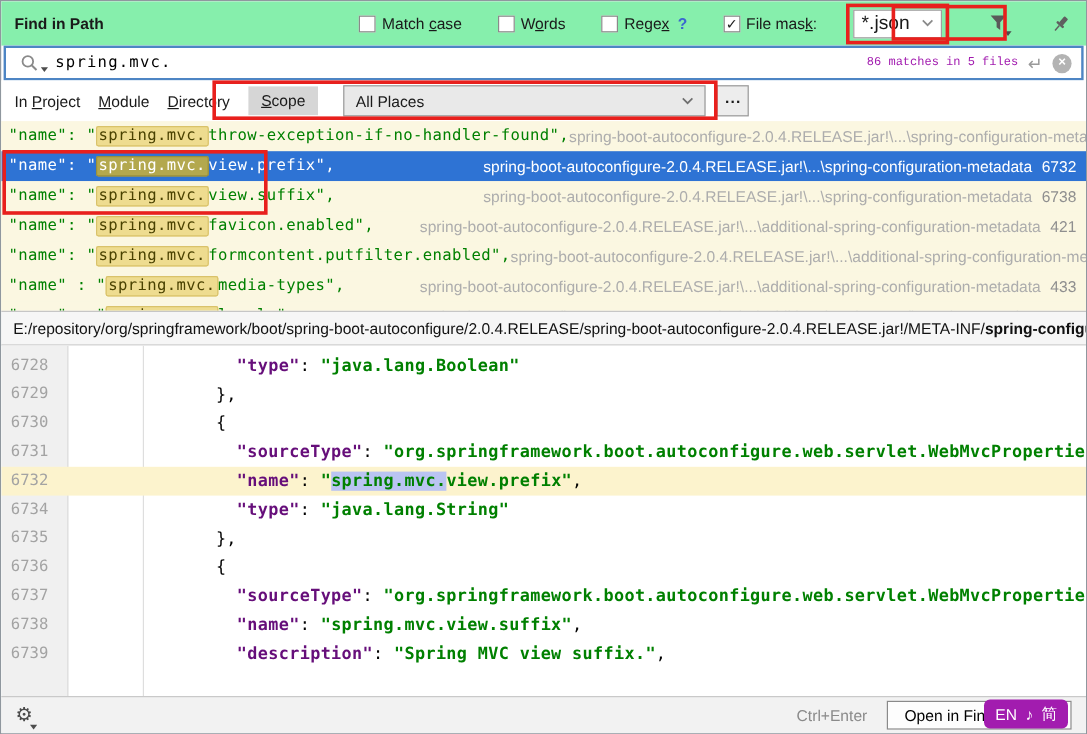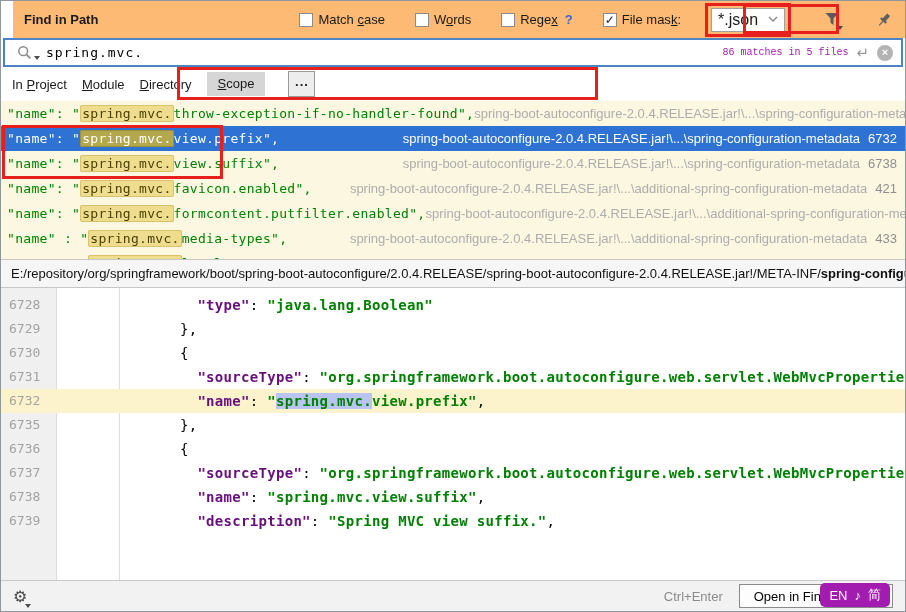--- a/index.html
+++ b/index.html
@@ -1,21 +1,21 @@
 <!DOCTYPE html>
 <html><head>
 <meta charset="utf-8">
 <style>
   * { box-sizing: border-box; margin: 0; padding: 0; }
   html,body { width:906px; height:612px; overflow:hidden; }
   body { font-family:"Liberation Sans", sans-serif; font-size:13px; color:#1a1a1a; background:#fff; }
   #app { position:relative; width:906px; height:612px; border:1px solid #8f979e; background:#fff; overflow:hidden; }
 
   
-  #titlebar { position:absolute; top:0; left:0; right:0; height:37px; display:flex; align-items:center; padding:0 10px 0 11px; background:#fdba74;margin-left:12px; }
+  #titlebar { position:absolute; top:0; left:0; right:0; height:37px; display:flex; align-items:center; padding:0 10px 0 11px; background:#86efac; }
   #titlebar .title { font-weight:bold; font-size:13px; }
   #titlebar .controls { margin-left:auto; display:flex; align-items:center; gap:30px; }
   .cb-group { display:flex; align-items:center; gap:5px; cursor:default; }
   .cb-box { width:14px; height:14px; border:1px solid #8a8a8a; background:#fff; display:inline-flex; align-items:center; justify-content:center; font-size:12px; line-height:1; color:#222; }
   .hot { text-decoration:underline; }
   .regex-help { color:#3a66d0; font-weight:bold; margin-left:2px; }
   .combo-sm { width:74px; height:24px; border:1px solid #9f9f9f; background:#fff; display:flex; align-items:center; padding:0 6px; gap:4px; }
   .combo-sm .val { flex:1; font-size:16px; }
   .red-wrap { border:3px solid #e8201d; padding:2px 3px; display:inline-flex; align-items:center; }
   .chev { width:10px; height:7px; display:inline-block; }
@@ -150,20 +150,28 @@
     <span class="summary">86 matches in 5 files</span>
     <span class="enter-ic">↵</span>
     <span class="clear-ic">×</span>
   </div>
 
   <div id="scoperow">
     <span class="scope-tab"><span>In </span><span class="hot">P</span><span>roject</span></span>
     <span class="scope-tab"><span></span><span class="hot">M</span><span>odule</span></span>
     <span class="scope-tab"><span></span><span class="hot">D</span><span>irectory</span></span>
     <span class="scope-chip"><span></span><span class="hot">S</span><span>cope</span></span>
+    <span class="combo-lg" style="margin-left:7px;">
+      <span class="val">All Places</span>
+      <span class="chev">
+        <svg width="10" height="7" viewBox="0 0 10 7">
+            <polyline points="1,1 5,5 9,1" fill="none" stroke="#6f6f6f" stroke-width="1.4"></polyline>
+          </svg>
+      </span>
+    </span>
     <span class="more-btn">...</span>
   </div>
 
   <div id="results">
       <div class="result-row">
         <span class="row-code"><span class="tok-green">"name": "</span><span class="row-match">spring.mvc.</span><span class="tok-green">throw-exception-if-no-handler-found",</span></span>
         <span class="row-right">
           <span class="row-path">spring-boot-autoconfigure-2.0.4.RELEASE.jar!\...\spring-configuration-metadata</span>
         </span>
       </div>
@@ -214,20 +222,21 @@
 
   <div id="editor">
     <div class="gutter-bg"></div>
     <div class="guide"></div>
     <div id="editor-lines">
         <div class="code-line"><span class="gutter-num">6728</span><span class="code-content"><span class="tok-p">      </span><span class="tok-k">"type"</span><span class="tok-p">: </span><span class="tok-s">"java.lang.Boolean"</span></span></div>
         <div class="code-line"><span class="gutter-num">6729</span><span class="code-content"><span class="tok-p">    },</span></span></div>
         <div class="code-line"><span class="gutter-num">6730</span><span class="code-content"><span class="tok-p">    {</span></span></div>
         <div class="code-line"><span class="gutter-num">6731</span><span class="code-content"><span class="tok-p">      </span><span class="tok-k">"sourceType"</span><span class="tok-p">: </span><span class="tok-s">"org.springframework.boot.autoconfigure.web.servlet.WebMvcProperties$View"</span></span></div>
         <div class="code-line current"><span class="gutter-num">6732</span><span class="code-content"><span class="tok-p">      </span><span class="tok-k">"name"</span><span class="tok-p">: </span><span class="tok-s">"</span><span class="tok-m">spring.mvc.</span><span class="tok-s">view.prefix"</span><span class="tok-p">,</span></span></div>
+        <div class="code-line"><span class="gutter-num">6734</span><span class="code-content"><span class="tok-p">      </span><span class="tok-k">"type"</span><span class="tok-p">: </span><span class="tok-s">"java.lang.String"</span></span></div>
         <div class="code-line"><span class="gutter-num">6735</span><span class="code-content"><span class="tok-p">    },</span></span></div>
         <div class="code-line"><span class="gutter-num">6736</span><span class="code-content"><span class="tok-p">    {</span></span></div>
         <div class="code-line"><span class="gutter-num">6737</span><span class="code-content"><span class="tok-p">      </span><span class="tok-k">"sourceType"</span><span class="tok-p">: </span><span class="tok-s">"org.springframework.boot.autoconfigure.web.servlet.WebMvcProperties$View"</span></span></div>
         <div class="code-line"><span class="gutter-num">6738</span><span class="code-content"><span class="tok-p">      </span><span class="tok-k">"name"</span><span class="tok-p">: </span><span class="tok-s">"spring.mvc.view.suffix"</span><span class="tok-p">,</span></span></div>
         <div class="code-line"><span class="gutter-num">6739</span><span class="code-content"><span class="tok-p">      </span><span class="tok-k">"description"</span><span class="tok-p">: </span><span class="tok-s">"Spring MVC view suffix."</span><span class="tok-p">,</span></span></div>
       </div>
   </div>
 
   <div id="footer">
     <span class="gear">⚙<span class="mini-caret"></span></span>

